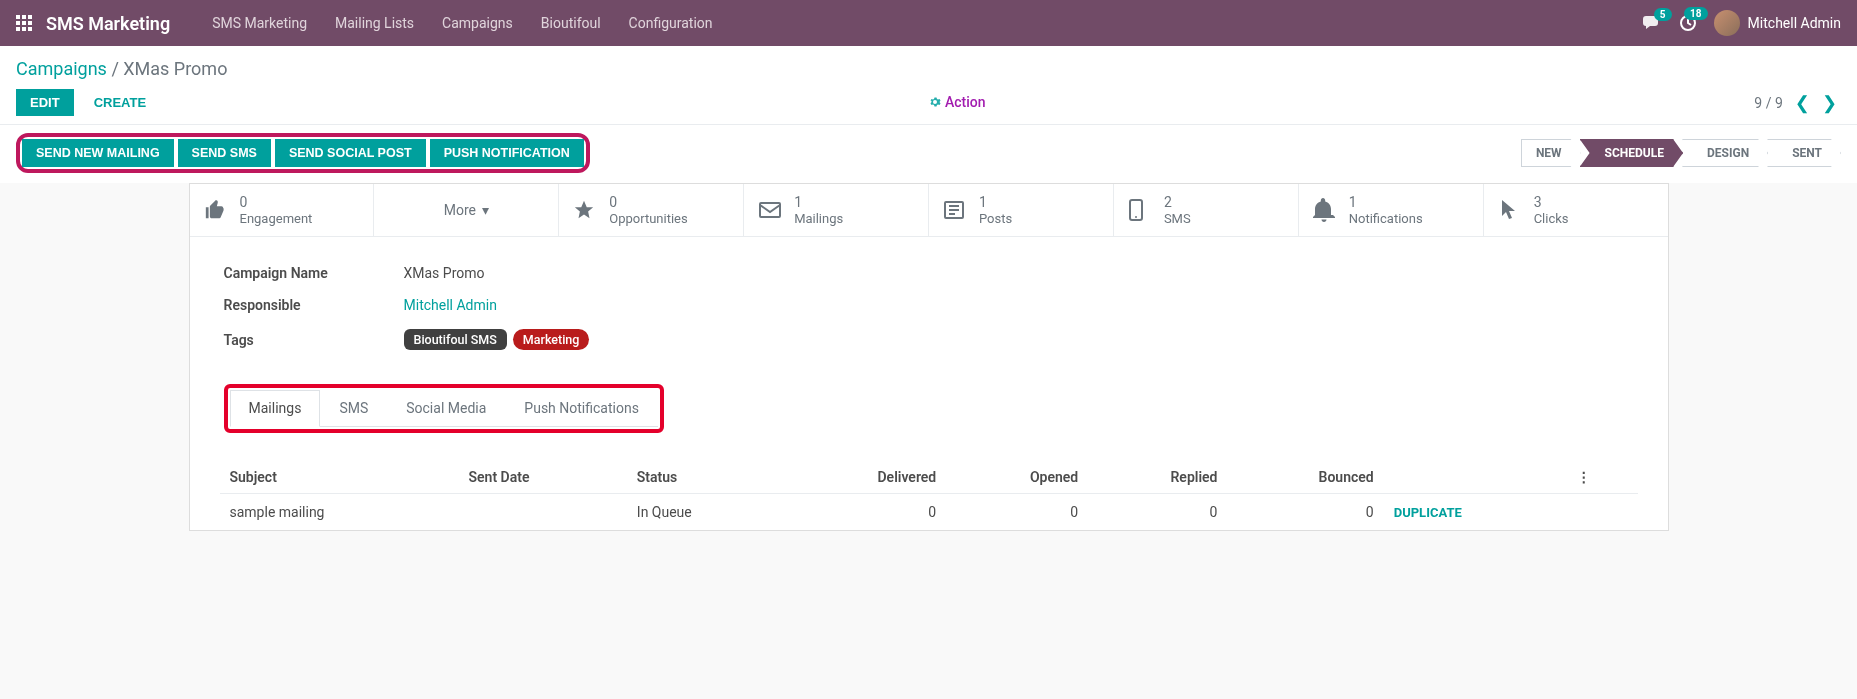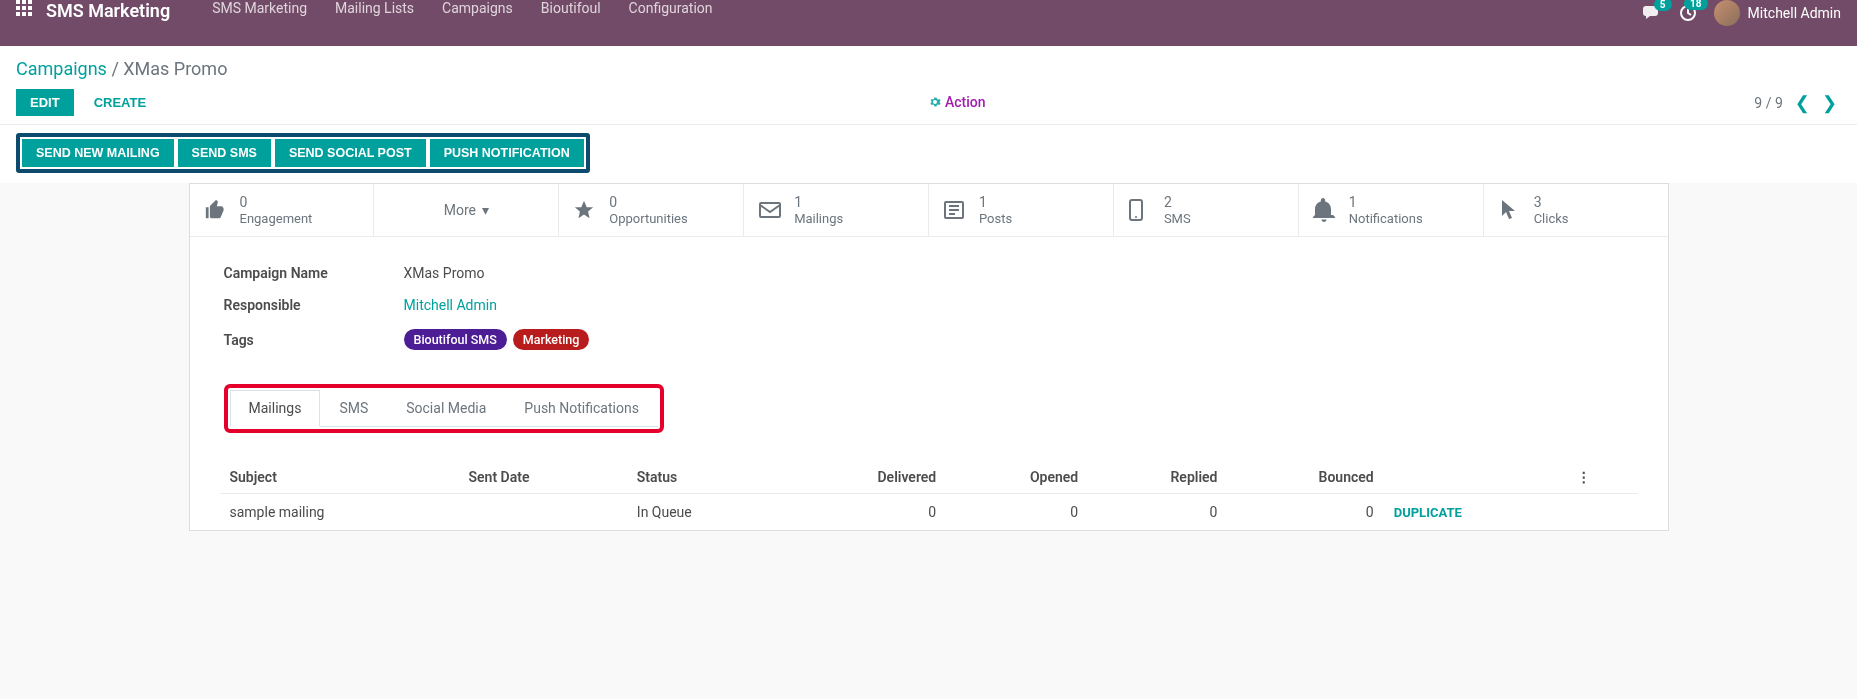--- a/index.html
+++ b/index.html
@@ -1,19 +1,19 @@
 <!DOCTYPE html>
 <html><head>
   <meta charset="utf-8">
   <style>
     * { box-sizing: border-box; margin: 0; padding: 0; }
     body { font-family: -apple-system, BlinkMacSystemFont, "Segoe UI", Roboto, sans-serif; font-size: 14px; color: #4c4c4c; background: #f9f9f9; }
     
     
-    .navbar { background: #714B67; color: #fff; display: flex; align-items: flex-start; height: 46px; padding: 0 16px; }
+    .navbar { background: #714B67; color: #fff; display: flex; align-items: center; height: 46px; padding: 0 16px; }
     .apps-icon { display: inline-grid; grid-template-columns: repeat(3,4px); grid-template-rows: repeat(3,4px); gap: 2px; margin-right: 14px; cursor: pointer; }
     .apps-icon span { background: #fff; width: 4px; height: 4px; }
     .app-title { font-size: 18px; font-weight: 600; margin-right: 28px; }
     .nav-item { color: #e0d4db; padding: 0 14px; font-size: 14px; cursor: pointer; }
     .nav-spacer { flex: 1; }
     .nav-right { display: flex; align-items: center; gap: 16px; }
     .nav-indicator { position: relative; display: inline-flex; align-items: center; cursor: pointer; }
     .badge { position: absolute; top: -6px; right: -10px; background: #00A09D; color: #fff; font-size: 10px; font-weight: 700; border-radius: 10px; padding: 1px 6px; }
     .avatar { width: 26px; height: 26px; border-radius: 50%; background: linear-gradient(135deg,#c89070,#8a6e5a); margin-right: 8px; }
     .user-box { display: flex; align-items: center; color: #fff; cursor: pointer; }
@@ -27,21 +27,21 @@
     .btn-edit { background: #00A09D; color: #fff; border: none; padding: 6px 14px; font-weight: 700; font-size: 13px; cursor: pointer; }
     .btn-create { background: transparent; color: #00A09D; border: none; padding: 6px 14px; font-weight: 700; font-size: 13px; cursor: pointer; }
     .cp-center { flex: 1; text-align: center; }
     .action-link { color: #a21caf; font-size: 14px; cursor: pointer; font-weight: 500; display: inline-flex; align-items: center; gap: 4px; }
     .cp-right { display: flex; align-items: center; gap: 8px; color: #6c757d; font-size: 14px; }
     .pager-arrows { display: flex; gap: 4px; }
     .arrow-btn { color: #00A09D; font-size: 18px; cursor: pointer; padding: 0 4px; }
     
     
     .statusbar-row { background: #fff; padding: 8px 16px 10px; display: flex; align-items: center; justify-content: space-between; border-top: 1px solid #e9ecef; }
-    .action-buttons-group { display: inline-flex; border: 4px solid #0c4a6e; border-radius: 3px; padding: 2px; gap: 4px; }
+    .action-buttons-group { display: inline-flex; border: 4px solid #be185d; border-radius: 12px; padding: 2px; gap: 4px; }
     .status-action-btn { background: #00A09D; color: #fff; border: none; padding: 7px 14px; font-weight: 700; font-size: 12.5px; cursor: pointer; }
     .statusbar { display: flex; align-items: center; }
     .status-step { position: relative; background: #fff; border: 1px solid #ced4da; padding: 6px 18px 6px 24px; font-size: 12px; font-weight: 700; color: #6c757d; cursor: pointer; margin-left: -1px; clip-path: polygon(0 0, calc(100% - 10px) 0, 100% 50%, calc(100% - 10px) 100%, 0 100%, 10px 50%); }
     .status-step:first-child { clip-path: polygon(0 0, calc(100% - 10px) 0, 100% 50%, calc(100% - 10px) 100%, 0 100%); padding-left: 14px; }
     .status-step.active { background: #714B67; color: #fff; border-color: #714B67; }
     
     
     .content { padding: 0 16px 20px; }
     .form-sheet { background: #fff; border: 1px solid #ddd; max-width: 1480px; margin: 0 auto; }
     
@@ -54,21 +54,21 @@
     .stat-label { font-size: 13px; color: #6c757d; text-align: right; }
     .more-btn { color: #6c757d; display: flex; align-items: center; gap: 6px; }
     
     .form-body { padding: 28px 34px 18px; }
     .form-row { display: flex; margin-bottom: 16px; align-items: center; }
     .form-label { width: 180px; font-weight: 600; color: #4c4c4c; font-size: 14px; }
     .form-value { font-size: 14px; color: #4c4c4c; }
     .form-value a { color: #00A09D; text-decoration: none; }
     .tags { display: flex; gap: 6px; }
     .tag { padding: 3px 10px; border-radius: 12px; font-size: 12.5px; color: #fff; font-weight: 500; }
-    .tag-orange { background: #4c1d95; }
+    .tag-orange { background: #404040; border-radius: 6px; }
     .tag-red { background: #b91c1c; }
     
     .tabs-wrap { border: 4px solid #E4002B; border-radius: 6px; display: inline-block; padding: 2px; margin-top: 18px; }
     .tabs { display: flex; border-bottom: 1px solid #dee2e6; }
     .tab { padding: 9px 18px; font-size: 14px; color: #6c757d; cursor: pointer; border: 1px solid transparent; }
     .tab.active { color: #4c4c4c; border: 1px solid #dee2e6; border-bottom: 1px solid #fff; margin-bottom: -1px; background: #fff; }
     
     .table-area { padding: 10px 30px 0; }
     .tbl { width: 100%; border-collapse: collapse; }
     .tbl th { text-align: left; padding: 8px 10px; font-weight: 600; font-size: 14px; color: #4c4c4c; border-bottom: 1px solid #e9ecef; }
@@ -151,20 +151,26 @@
   </div>
 </div>
 
 <div class="statusbar-row">
   <div class="action-buttons-group">
     <button class="status-action-btn">SEND NEW MAILING</button>
     <button class="status-action-btn">SEND SMS</button>
     <button class="status-action-btn">SEND SOCIAL POST</button>
     <button class="status-action-btn">PUSH NOTIFICATION</button>
   </div>
+  <div class="statusbar" id="statusbar">
+      <div class="status-step">NEW</div>
+      <div class="status-step active">SCHEDULE</div>
+      <div class="status-step">DESIGN</div>
+      <div class="status-step">SENT</div>
+    </div>
 </div>
 
 <div class="content">
   <div class="form-sheet">
 
     <div class="stat-buttons" id="stat-buttons">
         <div class="stat-btn">
           <div class="stat-icon">
             <svg width="22" height="22" viewBox="0 0 24 24">
               <path fill="#6c757d" d="M2 21h3V9H2v12zm19-11c0-1-.9-2-2-2h-5l1-4V3c0-.4-.2-.8-.4-1L13 1 7 7c-.4.4-.6.9-.6 1.4V19c0 1 .9 2 2 2h8c.8 0 1.5-.5 1.8-1.2l3-7c.1-.3.2-.5.2-.8v-2z"></path>

